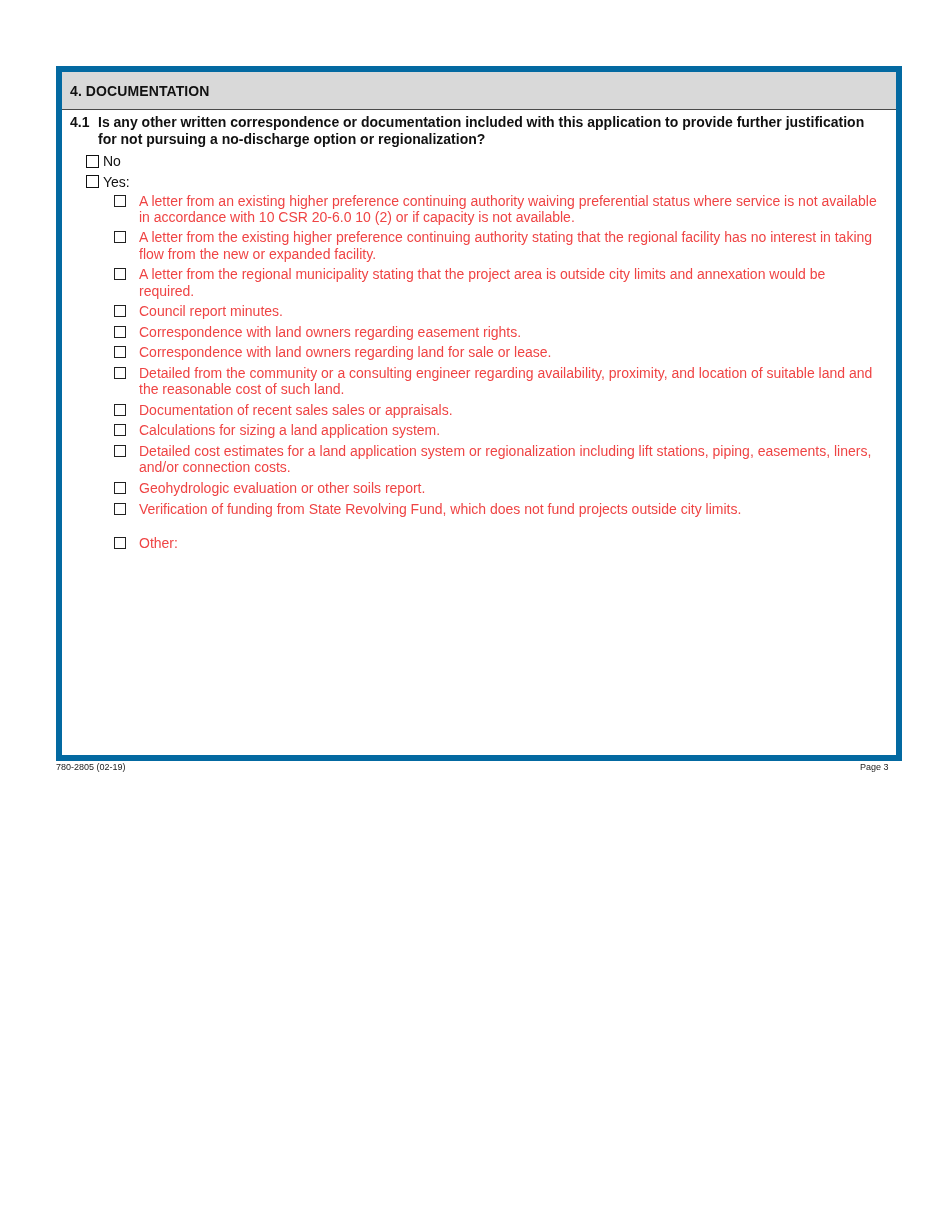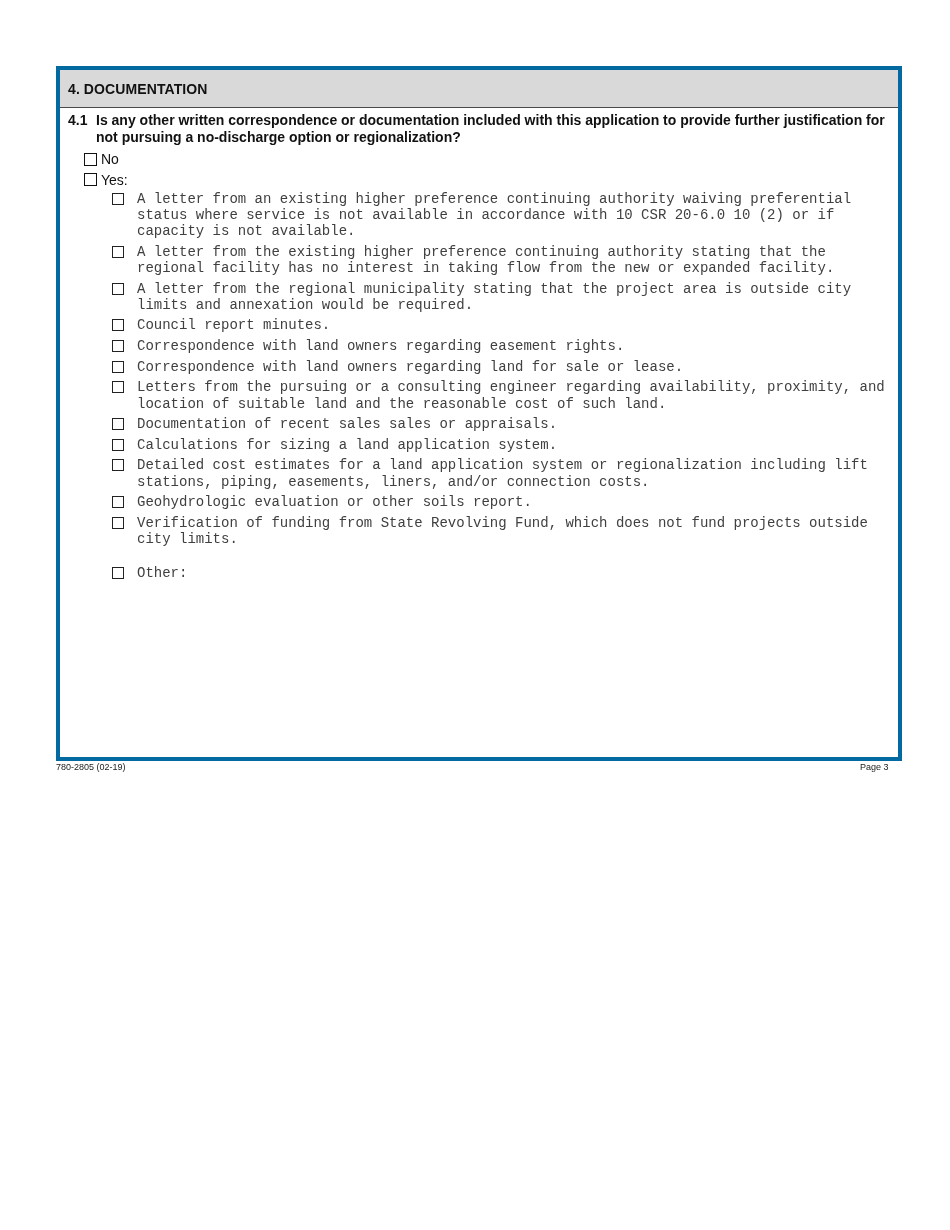--- a/index.html
+++ b/index.html
@@ -13,21 +13,21 @@
       position: relative;
       font-family: "Liberation Sans", sans-serif;
       color: #111111;
     }
     .form-box {
       position: absolute;
       left: 56px;
       top: 66px;
       width: 846px;
       height: 695px;
-      border: 4px solid #0369a1;
+      border: 6px solid #0369a1;
       box-sizing: border-box;
     }
     .section-header {
       height: 38px;
       background: #d9d9d9;
       border-bottom: 1px solid #4a4a4a;
       box-sizing: border-box;
       display: flex;
       align-items: center;
       padding-left: 8px;
@@ -87,22 +87,21 @@
       height: 12px;
       border: 1px solid #222;
       box-sizing: border-box;
       margin-top: 2px;
       margin-right: 13px;
       flex: 0 0 auto;
       background: #fff;
     }
     .opt-text {
       flex: 1;
-      color: #404040;
-      font-family: Liberation Mono, monospace;
+      color: #ef4444;
     }
     .footer-left {
       position: absolute;
       left: 56px;
       top: 762px;
       font-size: 9px;
       color: #222;
     }
     .footer-right {
       position: absolute;
@@ -157,21 +156,21 @@
     <div class="opt-row">
       <span class="cb-sub"></span>
       <span class="opt-text">Correspondence with land owners regarding easement rights.</span>
     </div>
     <div class="opt-row">
       <span class="cb-sub"></span>
       <span class="opt-text">Correspondence with land owners regarding land for sale or lease.</span>
     </div>
     <div class="opt-row">
       <span class="cb-sub"></span>
-      <span class="opt-text">Letters from the pursuing or a consulting engineer regarding availability, proximity, and location of suitable land and the reasonable cost of such land.</span>
+      <span class="opt-text">Detailed from the community or a consulting engineer regarding availability, proximity, and location of suitable land and the reasonable cost of such land.</span>
     </div>
     <div class="opt-row">
       <span class="cb-sub"></span>
       <span class="opt-text">Documentation of recent sales sales or appraisals.</span>
     </div>
     <div class="opt-row">
       <span class="cb-sub"></span>
       <span class="opt-text">Calculations for sizing a land application system.</span>
     </div>
     <div class="opt-row">

